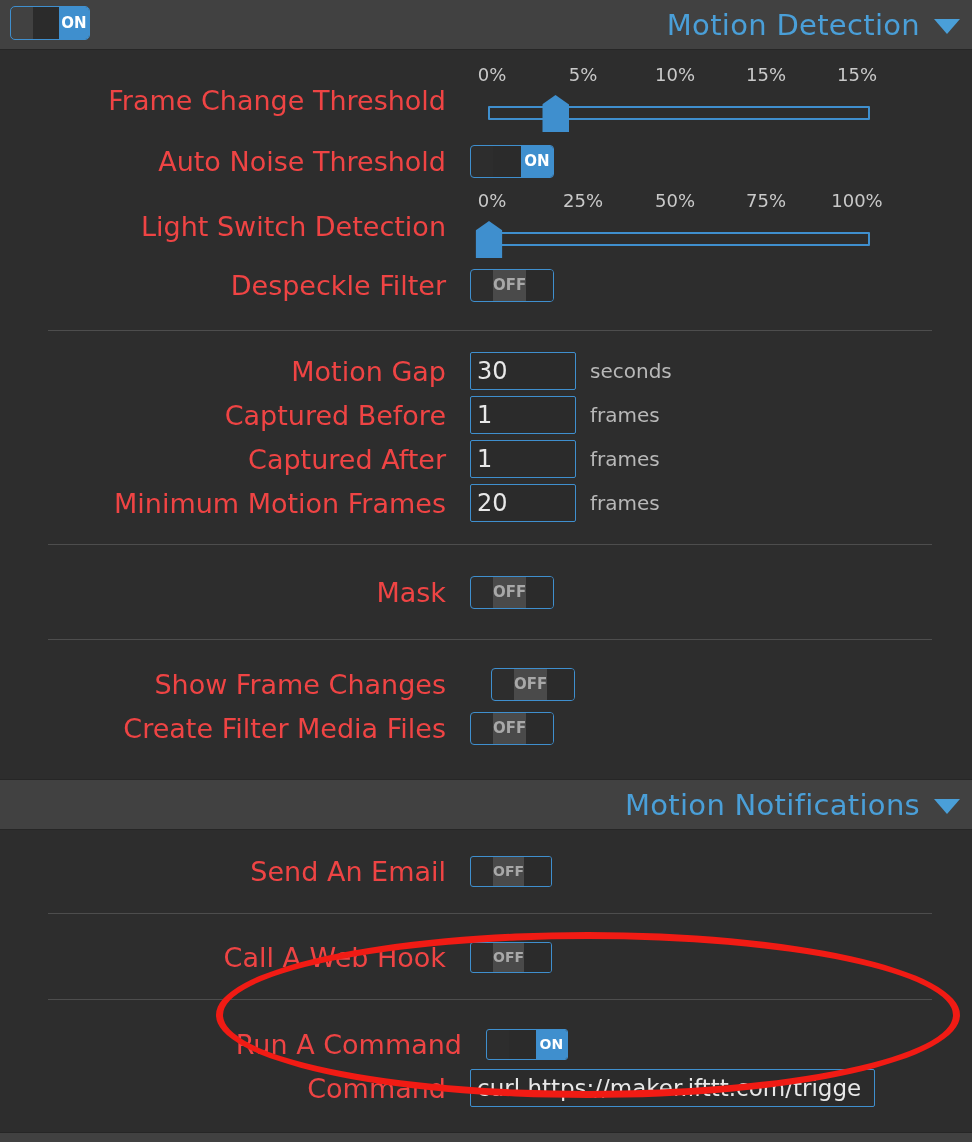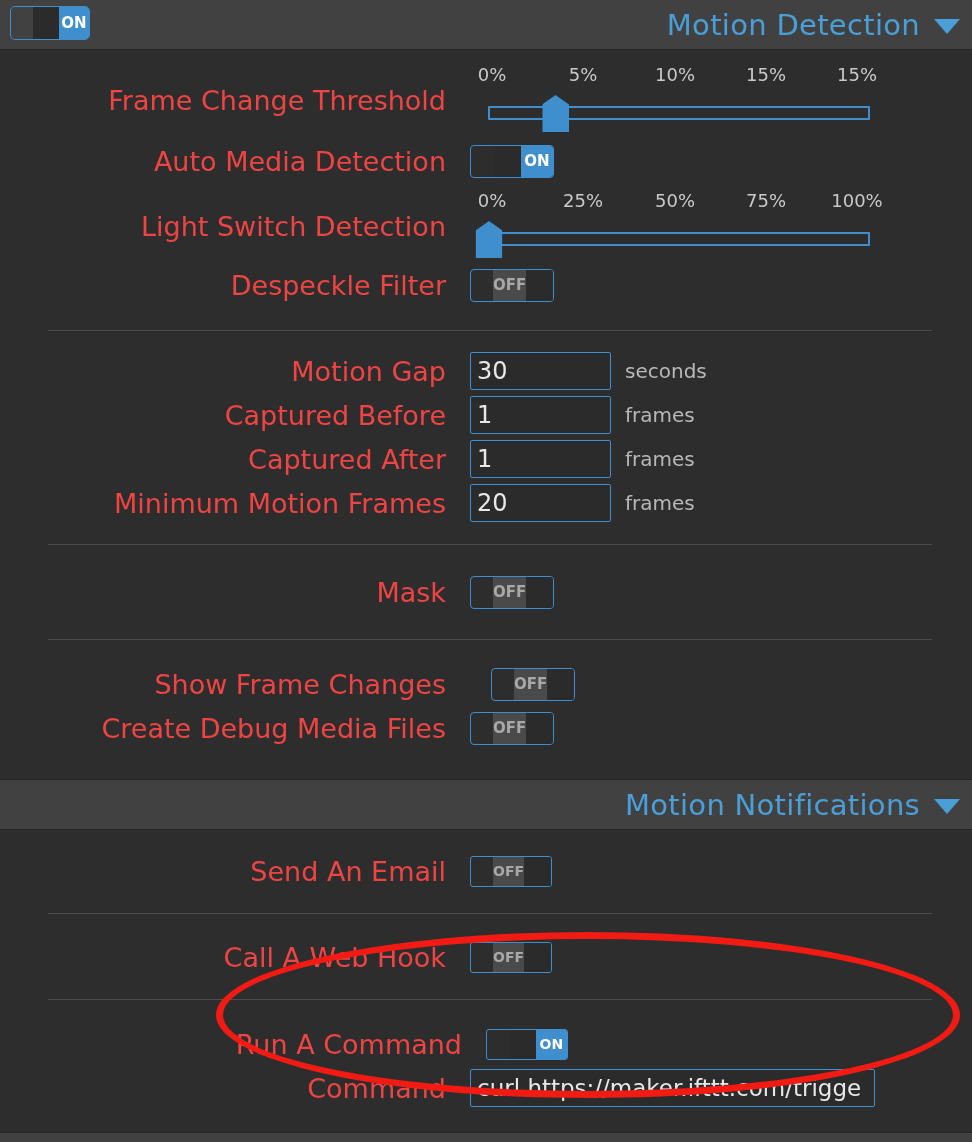--- a/index.html
+++ b/index.html
@@ -133,21 +133,21 @@
   .text-input {
     background: #2b2b2b;
     border: 1px solid #3f8fce;
     color: #e8e8e8;
     font-family: "DejaVu Sans", sans-serif;
     font-size: 24px;
     padding: 2px 6px;
     border-radius: 2px;
     outline: none;
   }
-  .text-input.num { width: 141px; height: 38px; }
+  .text-input.num { width: 106px; height: 38px; }
   .text-input.cmd { width: 405px; height: 38px; font-size: 23px; }
 
   
   .divider {
     height: 1px;
     background: #4d4d4d;
     margin: 0 40px 0 48px;
   }
 
   
@@ -192,21 +192,21 @@
       <span class="tick" style="left:205px;">10%</span>
       <span class="tick" style="left:296px;">15%</span>
       <span class="tick" style="left:387px;">15%</span>
     </div>
     <div class="slider-track"></div>
     <div class="slider-handle" id="handle1" style="left: 85.5px;"></div>
   </div>
 </div>
 
 <div class="row" style="height:50px;">
-  <div class="row-label">Auto Media Detection</div>
+  <div class="row-label">Auto Noise Threshold</div>
   <div class="row-control">
     <div class="toggle on size-md">
       <span class="knob"></span>
       <span class="lbl">ON</span>
     </div>
   </div>
 </div>
 
 <div class="row slider-row" style="margin-top:4px;">
   <div class="row-label">Light Switch Detection</div>
@@ -291,21 +291,21 @@
   <div class="row-label">Show Frame Changes</div>
   <div class="row-control">
     <div class="toggle off size-md">
       <span class="lbl">OFF</span>
       <span class="knob"></span>
     </div>
   </div>
 </div>
 
 <div class="row" style="height:44px;">
-  <div class="row-label">Create Debug Media Files</div>
+  <div class="row-label">Create Filter Media Files</div>
   <div class="row-control">
     <div class="toggle off size-md">
       <span class="lbl">OFF</span>
       <span class="knob"></span>
     </div>
   </div>
 </div>
 
 <div style="height:29px;"></div>
 

